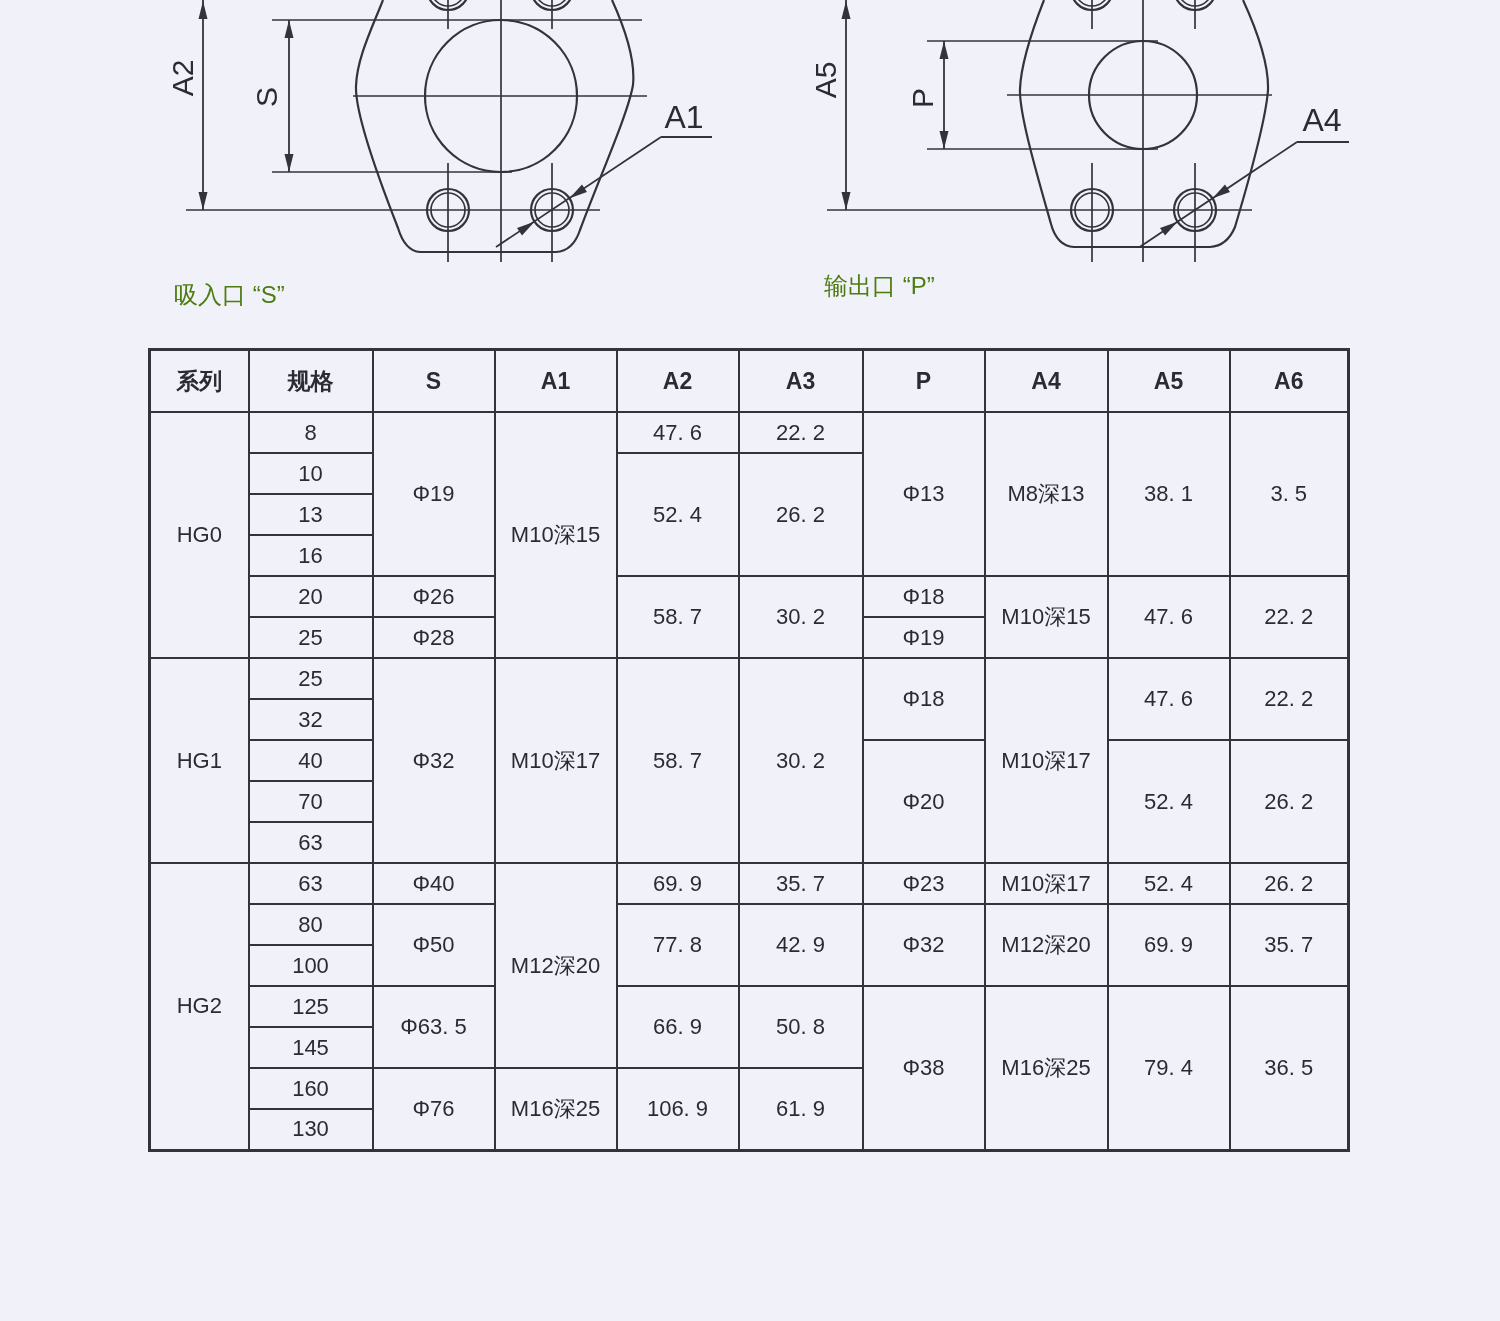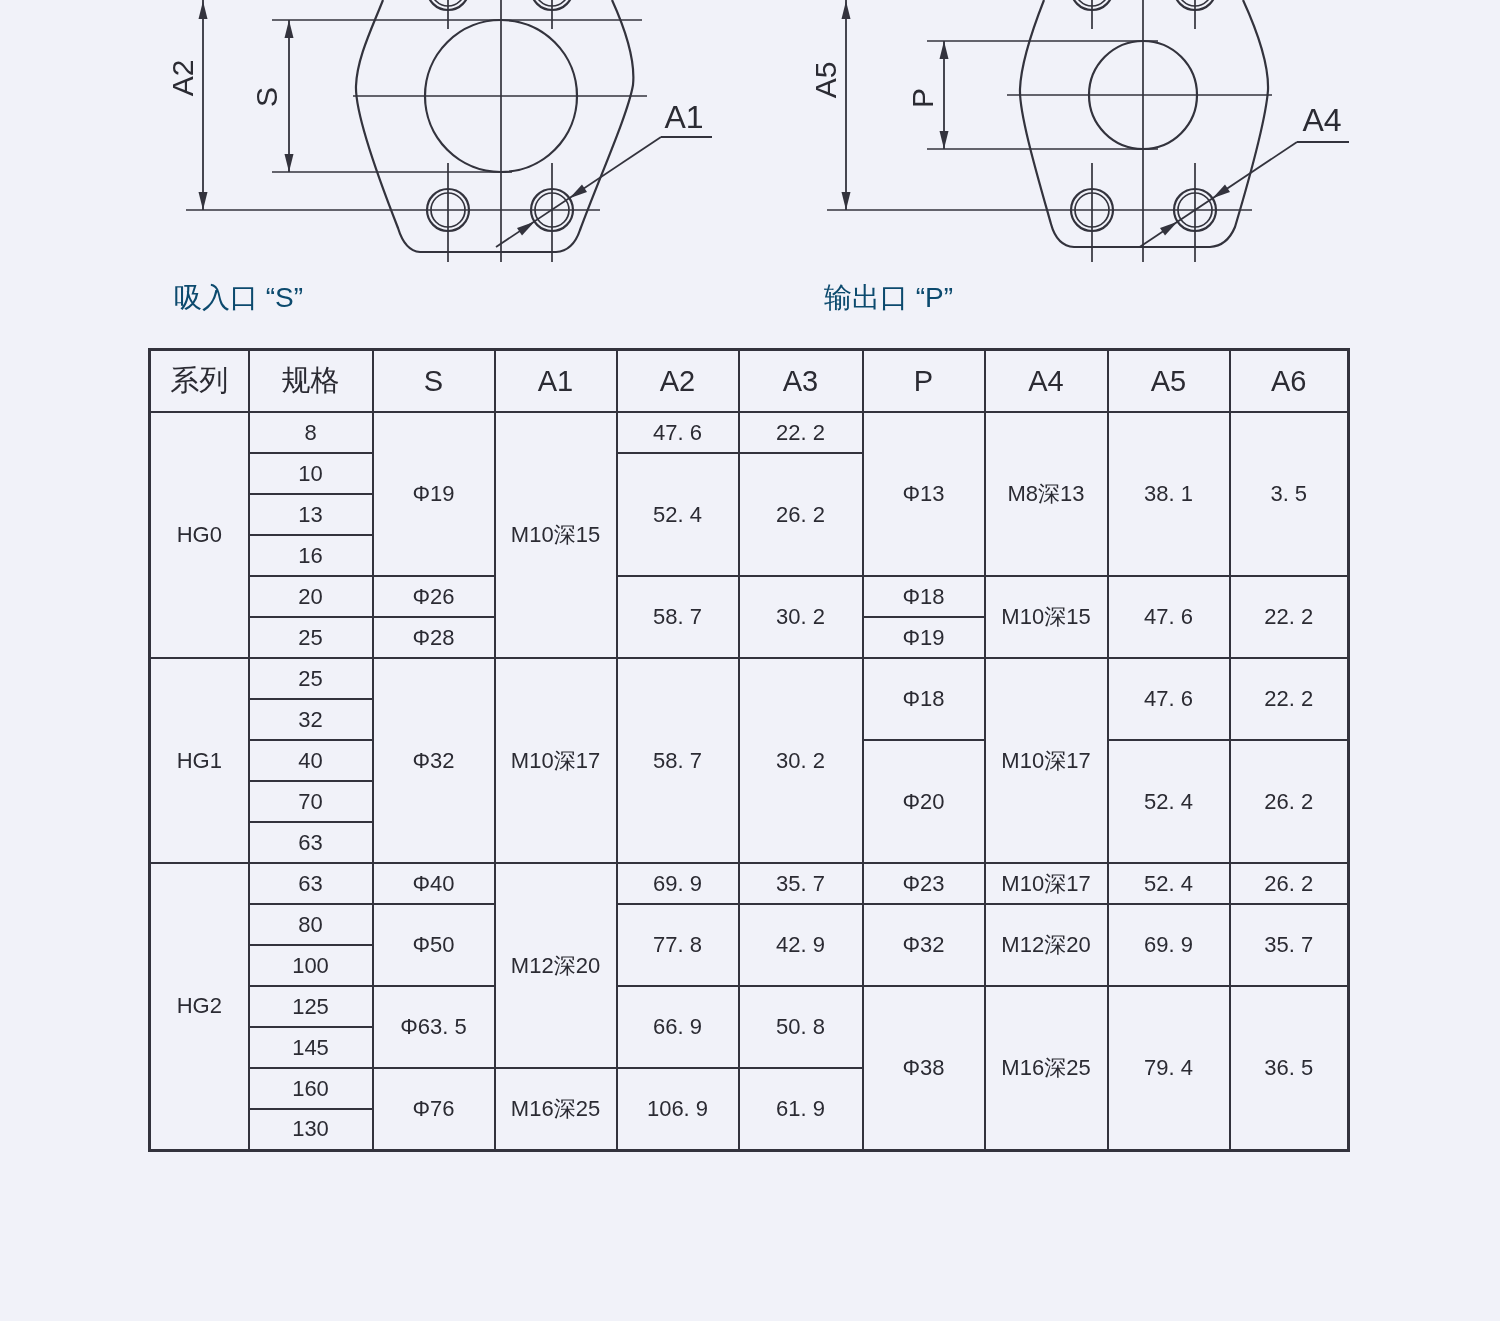--- a/index.html
+++ b/index.html
@@ -11,33 +11,33 @@
   }
   .sheet{position:absolute;inset:0}
   svg.diagrams{position:absolute;left:0;top:0}
   .dl{stroke:#33333d;fill:none;stroke-width:2.2px}
   .cl{stroke:#33333d;fill:none;stroke-width:1.7px}
   .dim{stroke:#33333d;fill:none;stroke-width:1.8px}
   .ah{fill:#33333d;stroke:none}
   svg text{fill:#2b2b33;font-family:"Liberation Sans","DejaVu Sans",sans-serif}
   .dimlabel{font-size:30px}
   .leaderlabel{font-size:32px}
-  .caption{position:absolute;font-size:28px;color:#0c4a6e;white-space:nowrap}
+  .caption{position:absolute;font-size:24px;color:#4d7c0f;white-space:nowrap}
   #cap-s{left:174px;top:279px}
-  #cap-p{left:824px;top:279px}
+  #cap-p{left:824px;top:270px}
   table.dims{
     position:absolute;left:148px;top:348px;
     border-collapse:collapse;table-layout:fixed;
     border:3px solid #33333d;
   }
   table.dims th,table.dims td{
     border:2px solid #33333d;text-align:center;vertical-align:middle;
     padding:0;font-weight:400;color:#2b2b33;
   }
-  table.dims th{height:60px;font-size:29px;font-weight:400}
+  table.dims th{height:60px;font-size:23px;font-weight:700}
   table.dims td{font-size:22px}
   table.dims tbody tr{height:41px}
 </style>
 </head>
 <body>
 
 <div class="sheet">
 
   <svg class="diagrams" width="1500" height="332" viewBox="0 0 1500 332">
 

